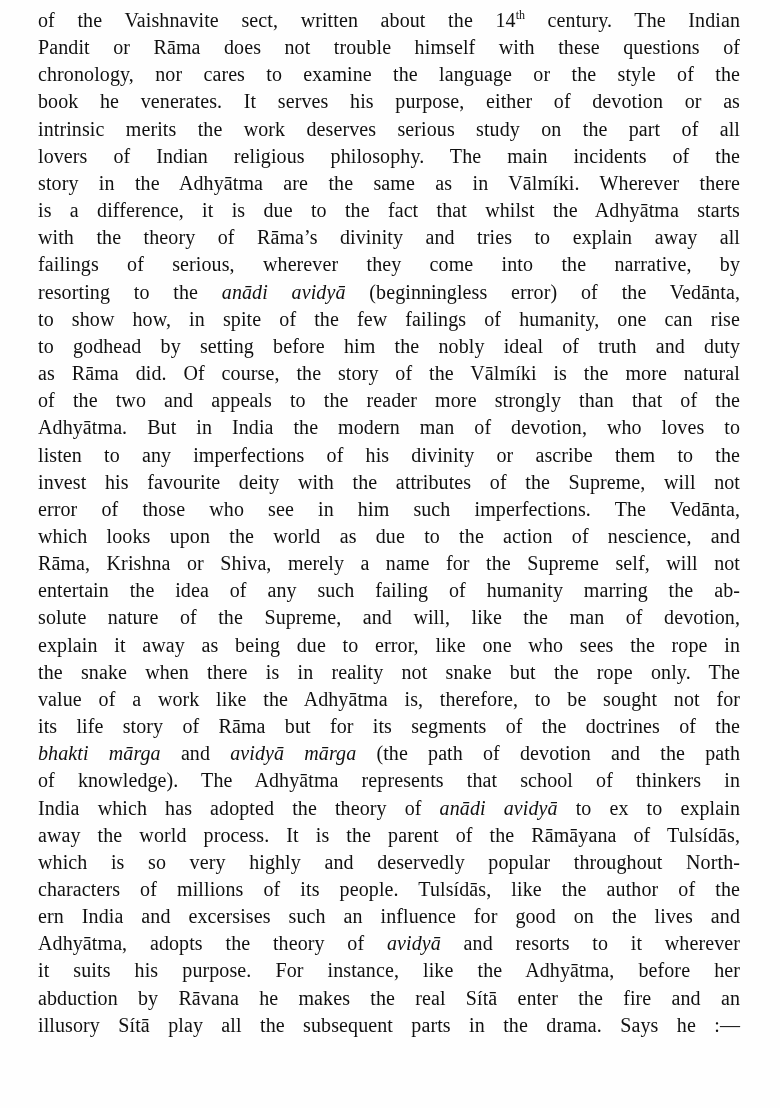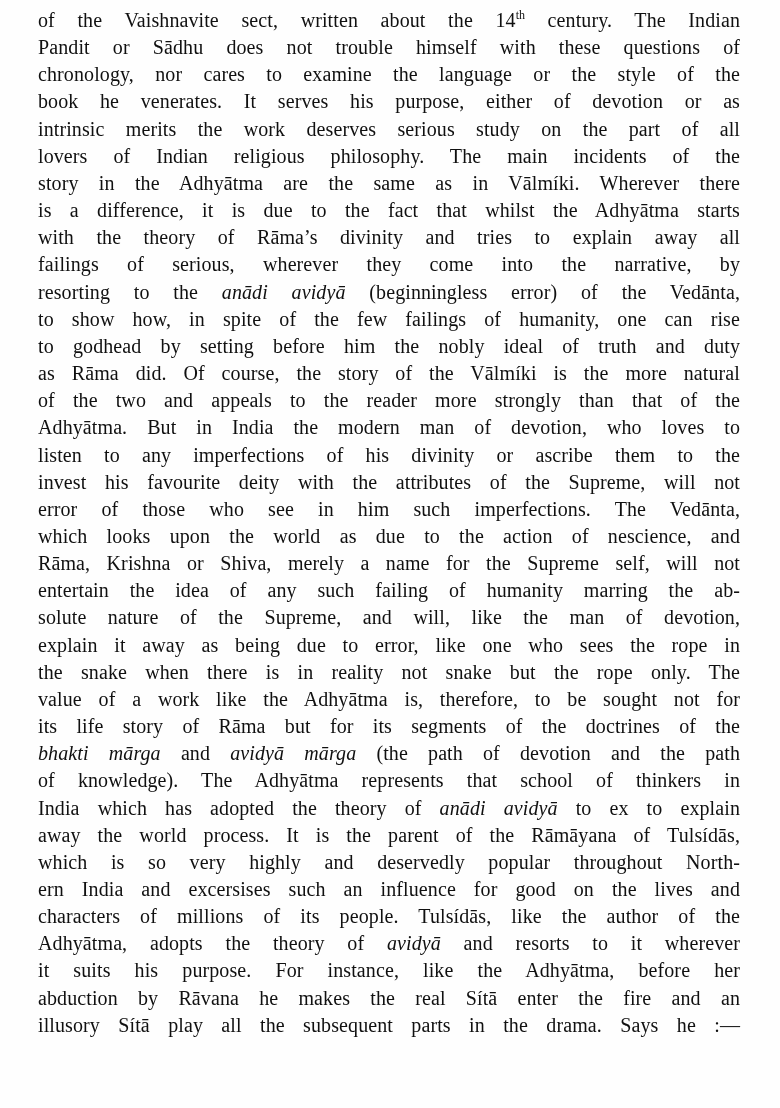--- a/index.html
+++ b/index.html
@@ -42,21 +42,21 @@
     vertical-align: super;
     letter-spacing: 0;
   }
 </style>
 </head>
 <body>
 
 <main class="page">
   <article class="text-block">
       <div class="line"><span class="">of the Vaishnavite sect, written about the 14</span><sup class="sup">th</sup><span class=""> century. The Indian</span></div>
-      <div class="line"><span class="">Pandit or Sādhu does not trouble himself with these questions of</span></div>
+      <div class="line"><span class="">Pandit or Rāma does not trouble himself with these questions of</span></div>
       <div class="line"><span class="">chronology, nor cares to examine the language or the style of the</span></div>
       <div class="line"><span class="">book he venerates. It serves his purpose, either of devotion or as</span></div>
       <div class="line"><span class="">intrinsic merits the work deserves serious study on the part of all</span></div>
       <div class="line"><span class="">lovers of Indian religious philosophy. The main incidents of the</span></div>
       <div class="line"><span class="">story in the Adhyātma are the same as in Vālmíki. Wherever there</span></div>
       <div class="line"><span class="">is a difference, it is due to the fact that whilst the Adhyātma starts</span></div>
       <div class="line"><span class="">with the theory of Rāma’s divinity and tries to explain away all</span></div>
       <div class="line"><span class="">failings of serious, wherever they come into the narrative, by</span></div>
       <div class="line"><span class="">resorting to the </span><span class="italic">anādi avidyā</span><span class=""> (beginningless error) of the Vedānta,</span></div>
       <div class="line"><span class="">to show how, in spite of the few failings of humanity, one can rise</span></div>
@@ -73,20 +73,20 @@
       <div class="line"><span class="">solute nature of the Supreme, and will, like the man of devotion,</span></div>
       <div class="line"><span class="">explain it away as being due to error, like one who sees the rope in</span></div>
       <div class="line"><span class="">the snake when there is in reality not snake but the rope only. The</span></div>
       <div class="line"><span class="">value of a work like the Adhyātma is, therefore, to be sought not for</span></div>
       <div class="line"><span class="">its life story of Rāma but for its segments of the doctrines of the</span></div>
       <div class="line"><span class="italic">bhakti mārga</span><span class=""> and </span><span class="italic">avidyā mārga</span><span class=""> (the path of devotion and the path</span></div>
       <div class="line"><span class="">of knowledge). The Adhyātma represents that school of thinkers in</span></div>
       <div class="line"><span class="">India which has adopted the theory of </span><span class="italic">anādi avidyā</span><span class=""> to ex to explain</span></div>
       <div class="line"><span class="">away the world process. It is the parent of the Rāmāyana of Tulsídās,</span></div>
       <div class="line"><span class="">which is so very highly and deservedly popular throughout North-</span></div>
+      <div class="line"><span class="">characters of millions of its people. Tulsídās, like the author of the</span></div>
       <div class="line"><span class="">ern India and excersises such an influence for good on the lives and</span></div>
-      <div class="line"><span class="">characters of millions of its people. Tulsídās, like the author of the</span></div>
       <div class="line"><span class="">Adhyātma, adopts the theory of </span><span class="italic">avidyā</span><span class=""> and resorts to it wherever</span></div>
       <div class="line"><span class="">it suits his purpose. For instance, like the Adhyātma, before her</span></div>
       <div class="line"><span class="">abduction by Rāvana he makes the real Sítā enter the fire and an</span></div>
       <div class="line"><span class="">illusory Sítā play all the subsequent parts in the drama. Says he :—</span></div>
     </article>
 </main>
 
 </body></html>

